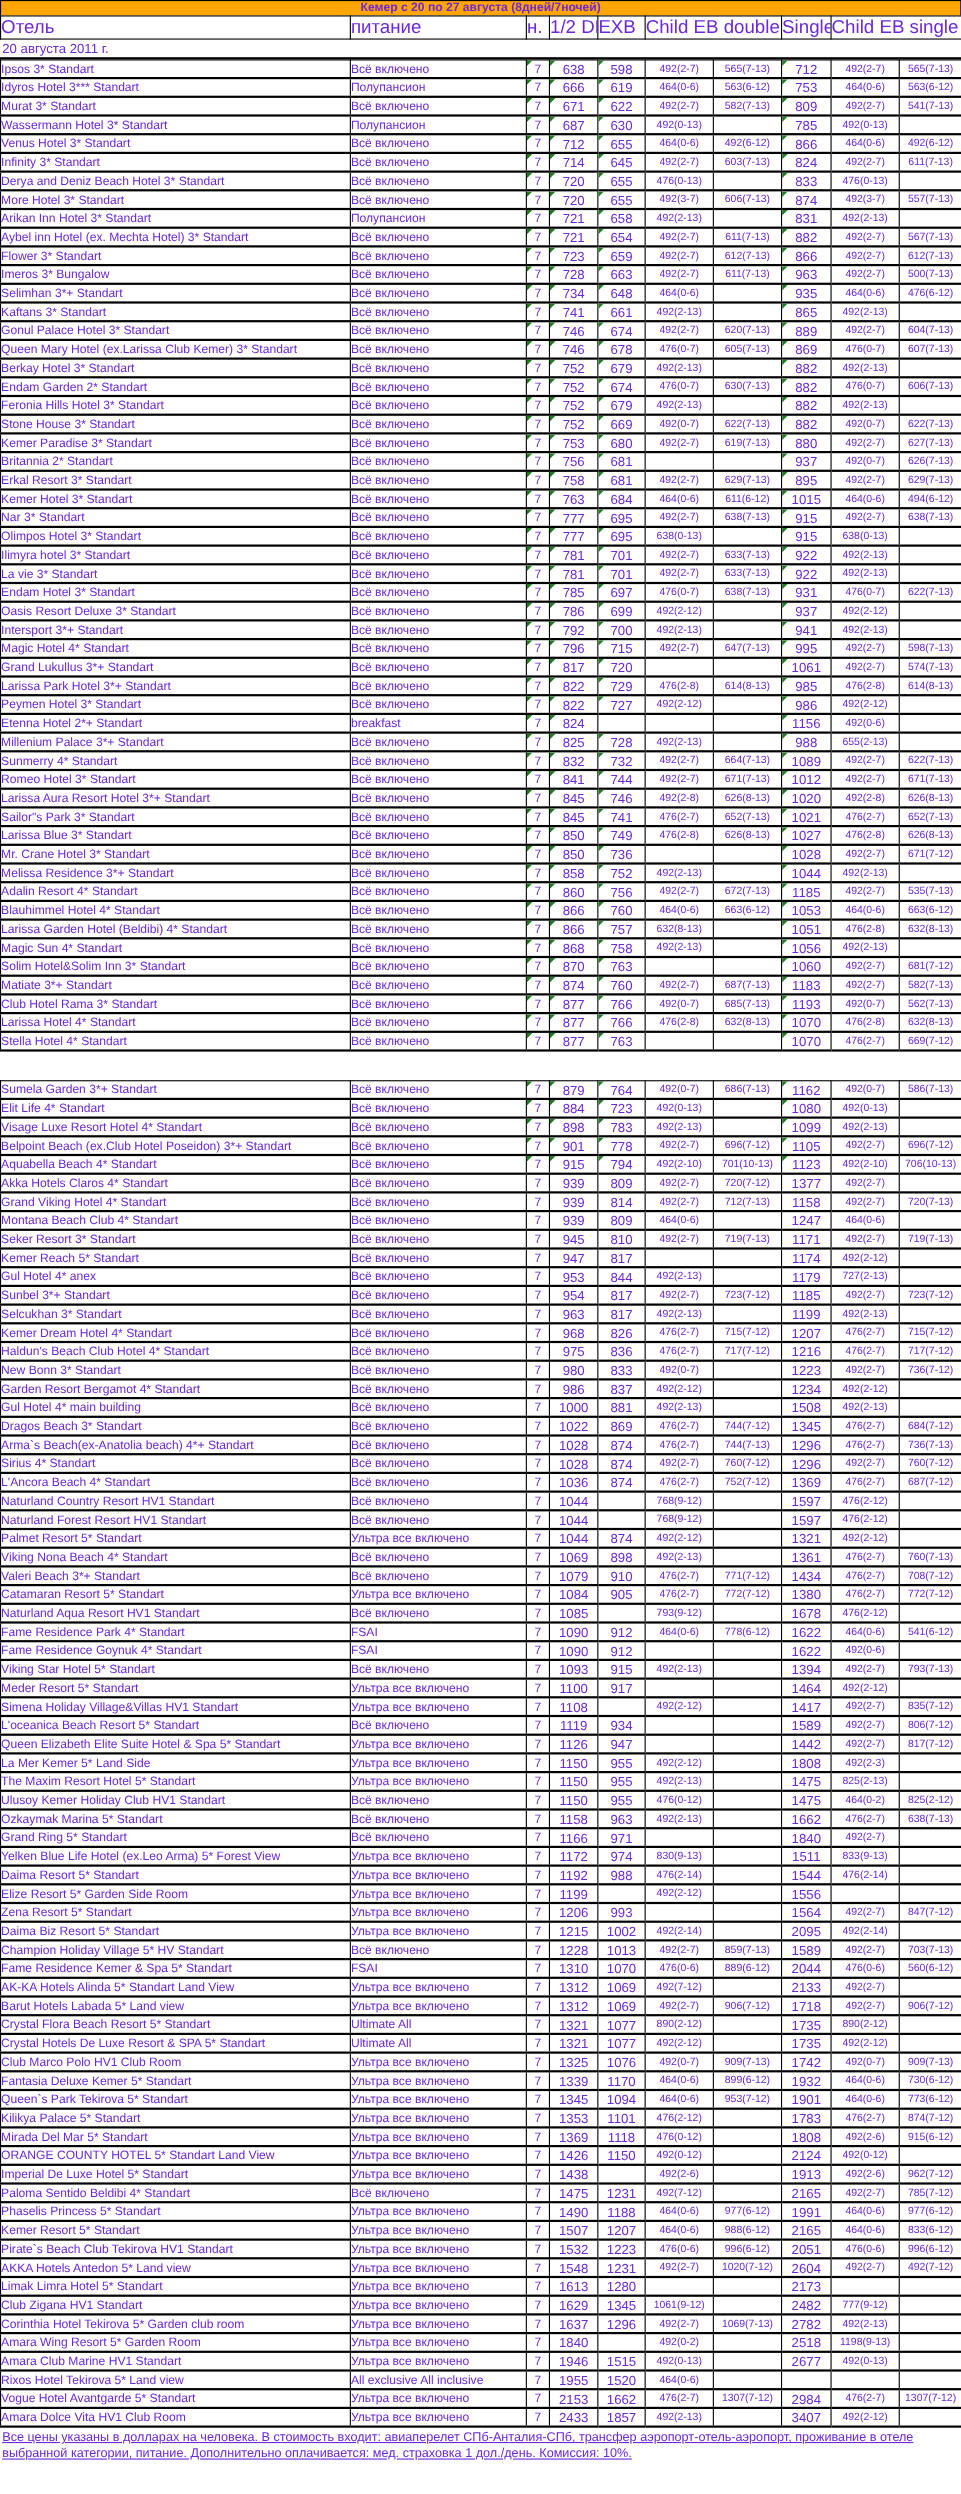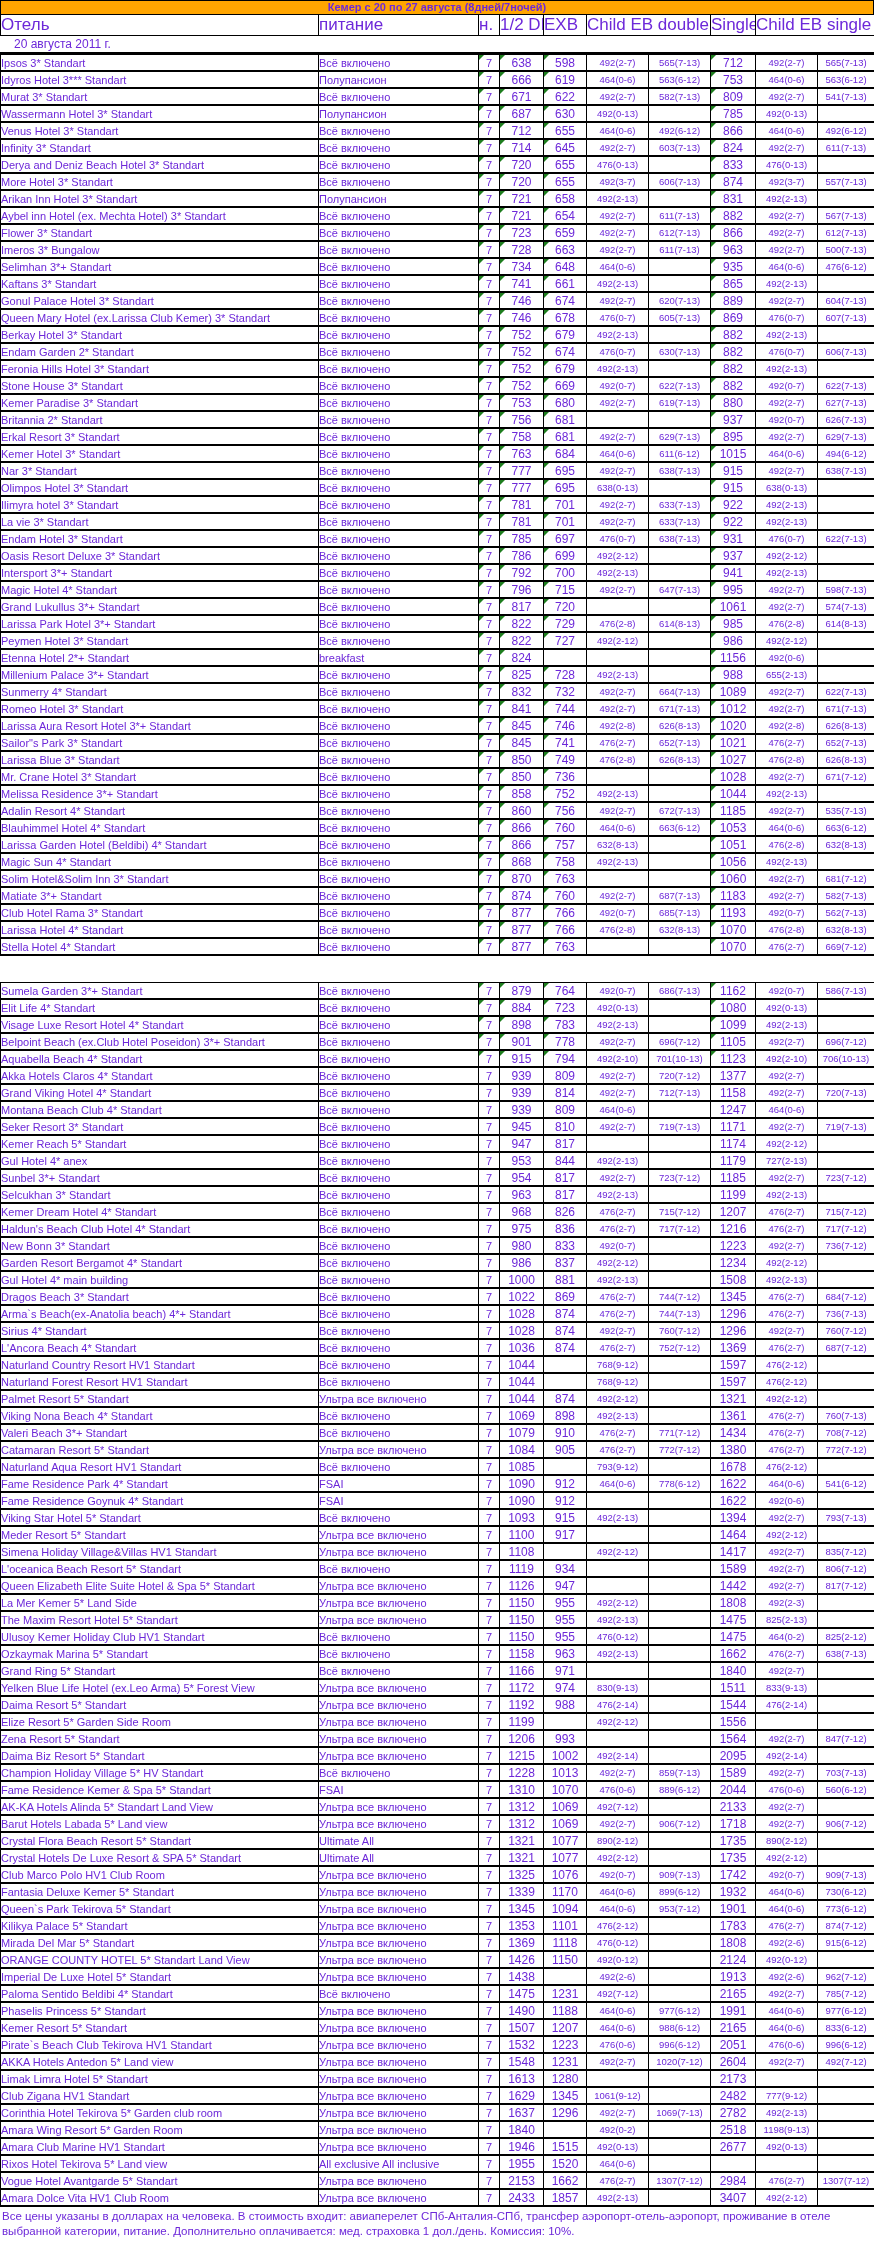--- a/index.html
+++ b/index.html
@@ -2,31 +2,31 @@
 <html><head>
 <meta charset="utf-8">
 <style>
   html,body{margin:0;padding:0;background:#ffffff;}
   .page{width:874px;font-family:"Liberation Sans","DejaVu Sans",sans-serif;color:#6d28d9;}
   .title-bar{background:#FFA500;border:1px solid #000;border-bottom:none;height:13px;
     font-size:11px;font-weight:bold;text-align:center;line-height:13px;}
   table.grid{border-collapse:collapse;table-layout:fixed;width:874px;}
   table.grid td{border:1px solid #000;overflow:hidden;white-space:nowrap;padding:0;}
   tr.head td{height:15px;font-size:17px;vertical-align:middle;background:#fff;}
-  .date-line{font-size:12px;height:16px;line-height:16px;padding-left:14px;border-bottom:2px solid #000;}
+  .date-line{font-size:12px;height:16px;line-height:16px;padding-left:2px;border-bottom:2px solid #000;}
   table.data td{height:15px;border-bottom-width:2px;position:relative;vertical-align:middle;}
   td.c-hotel{font-size:11px;text-align:left;padding-left:3px;}
   td.c-meal{font-size:11px;text-align:left;padding-left:3px;}
   td.c-n{font-size:11px;text-align:center;}
   td.c-big{font-size:12px;text-align:center;}
   td.c-sub{font-size:9.5px;text-align:center;}
   .tri{position:absolute;left:0;top:0;width:0;height:0;
     border-top:5px solid #1e7e1e;border-right:5px solid transparent;}
   .section-gap{height:26px;}
-  .footer{font-size:11.5px;line-height:15px;padding:2px 4px 0 2px;}
+  .footer{font-size:11.5px;line-height:15px;padding:2px 4px 0 2px;text-decoration:underline;}
 </style>
 </head>
 <body>
 
 <div class="page">
   <div class="title-bar">Кемер с 20 по 27 августа (8дней/7ночей)</div>
 
   <table class="grid">
     <colgroup>
       <col style="width:318px">

